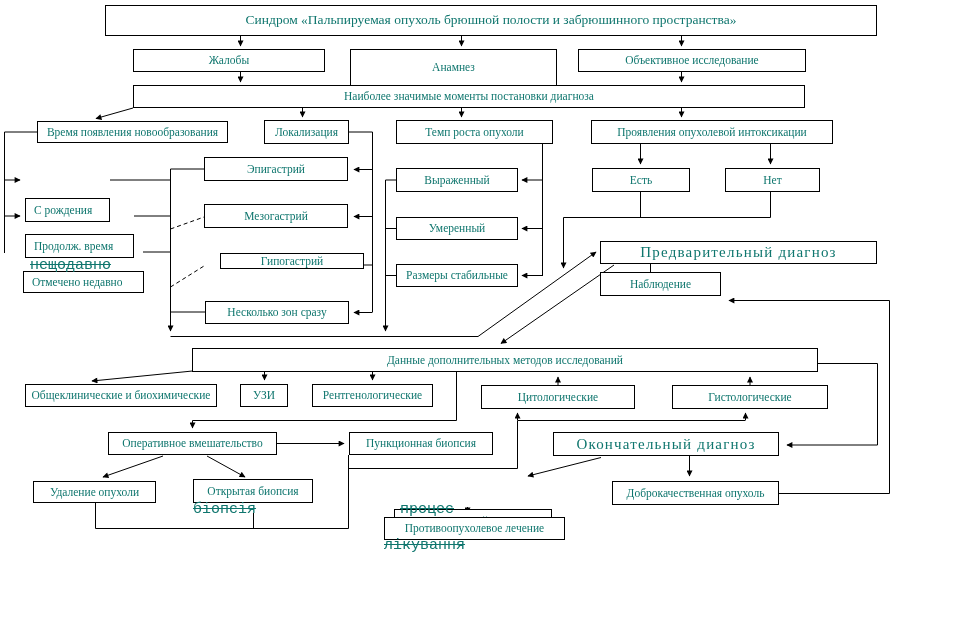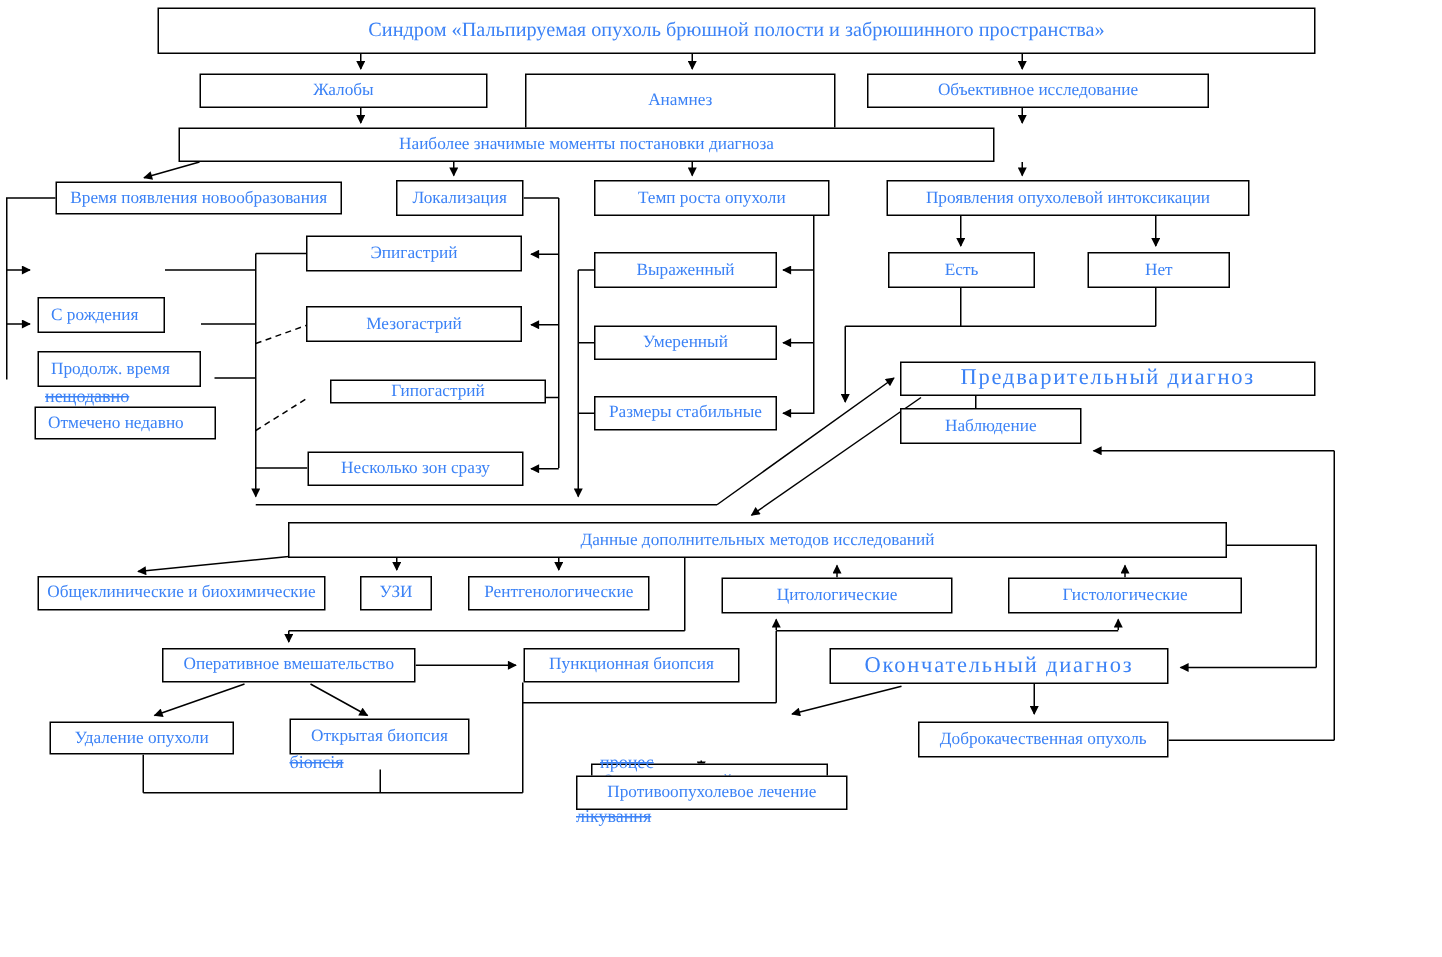--- a/index.html
+++ b/index.html
@@ -1,33 +1,33 @@
 <!DOCTYPE html>
 <html><head>
 <meta charset="utf-8">
 <style>
   html,body { margin:0; padding:0; background:#ffffff; }
   #stage {
     position:relative; width:961px; height:638px; background:#ffffff;
-    font-family:"Liberation Serif", serif; color:#3b82f6;
+    font-family:"Liberation Serif", serif; color:#0f766e;
   }
   .box {
     position:absolute; box-sizing:border-box;
     border:1px solid #000; background:#fff;
     display:flex; align-items:center; justify-content:center;
     font-size:11.5px; line-height:1.1; white-space:nowrap;
     z-index:2;
   }
   .box.left  { justify-content:flex-start; padding-left:8px;margin-top:30px; }
   .box.top   { align-items:flex-start; padding-top:4px; }
   .box.big   { font-size:15px; letter-spacing:1.2px; }
   .box.title { font-size:13.5px; }
   .strike {
-    position:absolute; font-size:12px; line-height:1;
-    text-decoration:line-through; white-space:nowrap; z-index:3;
+    position:absolute; font-size:15px; line-height:1;
+    text-decoration:line-through; white-space:nowrap; z-index:3;font-family:Liberation Mono, monospace;
   }
   .strike.center { text-align:left; }
   svg.wires { position:absolute; left:0; top:0; z-index:1; pointer-events:none; }
 </style>
 </head>
 <body>
 
 <div id="stage">
 
   <svg class="wires" width="961" height="638" viewBox="0 0 961 638">
@@ -98,21 +98,21 @@
       <path marker-end="url(#ah)" d="M889.5,300.5 H729"></path>
     </g>
   </svg>
 
   <div class="box title" style="left:105px;top:5px;width:772px;height:31px">Синдром «Пальпируемая опухоль брюшной полости и забрюшинного пространства»</div>
 
   <div class="box" style="left:133px;top:49px;width:192px;height:23px">Жалобы</div>
   <div class="box" style="left:350px;top:49px;width:207px;height:37px">Анамнез</div>
   <div class="box" style="left:578px;top:49px;width:228px;height:23px">Объективное исследование</div>
 
-  <div class="box" style="left:119px;top:85px;width:544px;height:23px">Наиболее значимые моменты постановки диагноза</div>
+  <div class="box" style="left:133px;top:85px;width:672px;height:23px">Наиболее значимые моменты постановки диагноза</div>
 
   <div class="box" style="left:37px;top:121px;width:191px;height:22px">Время появления новообразования</div>
   <div class="box" style="left:264px;top:120px;width:85px;height:24px">Локализация</div>
   <div class="box" style="left:396px;top:120px;width:157px;height:24px">Темп роста опухоли</div>
   <div class="box" style="left:591px;top:120px;width:242px;height:24px">Проявления опухолевой интоксикации</div>
 
   <div class="box left" style="left:25px;top:168px;width:85px;height:24px">С рождения</div>
   <div class="box left" style="left:25px;top:204px;width:109px;height:24px">Продолж. время</div>
   <div class="box left top" style="left:23px;top:241px;width:121px;height:22px">Отмечено недавно</div>
   <div class="strike" style="left:30px;top:258px">нещодавно</div>

